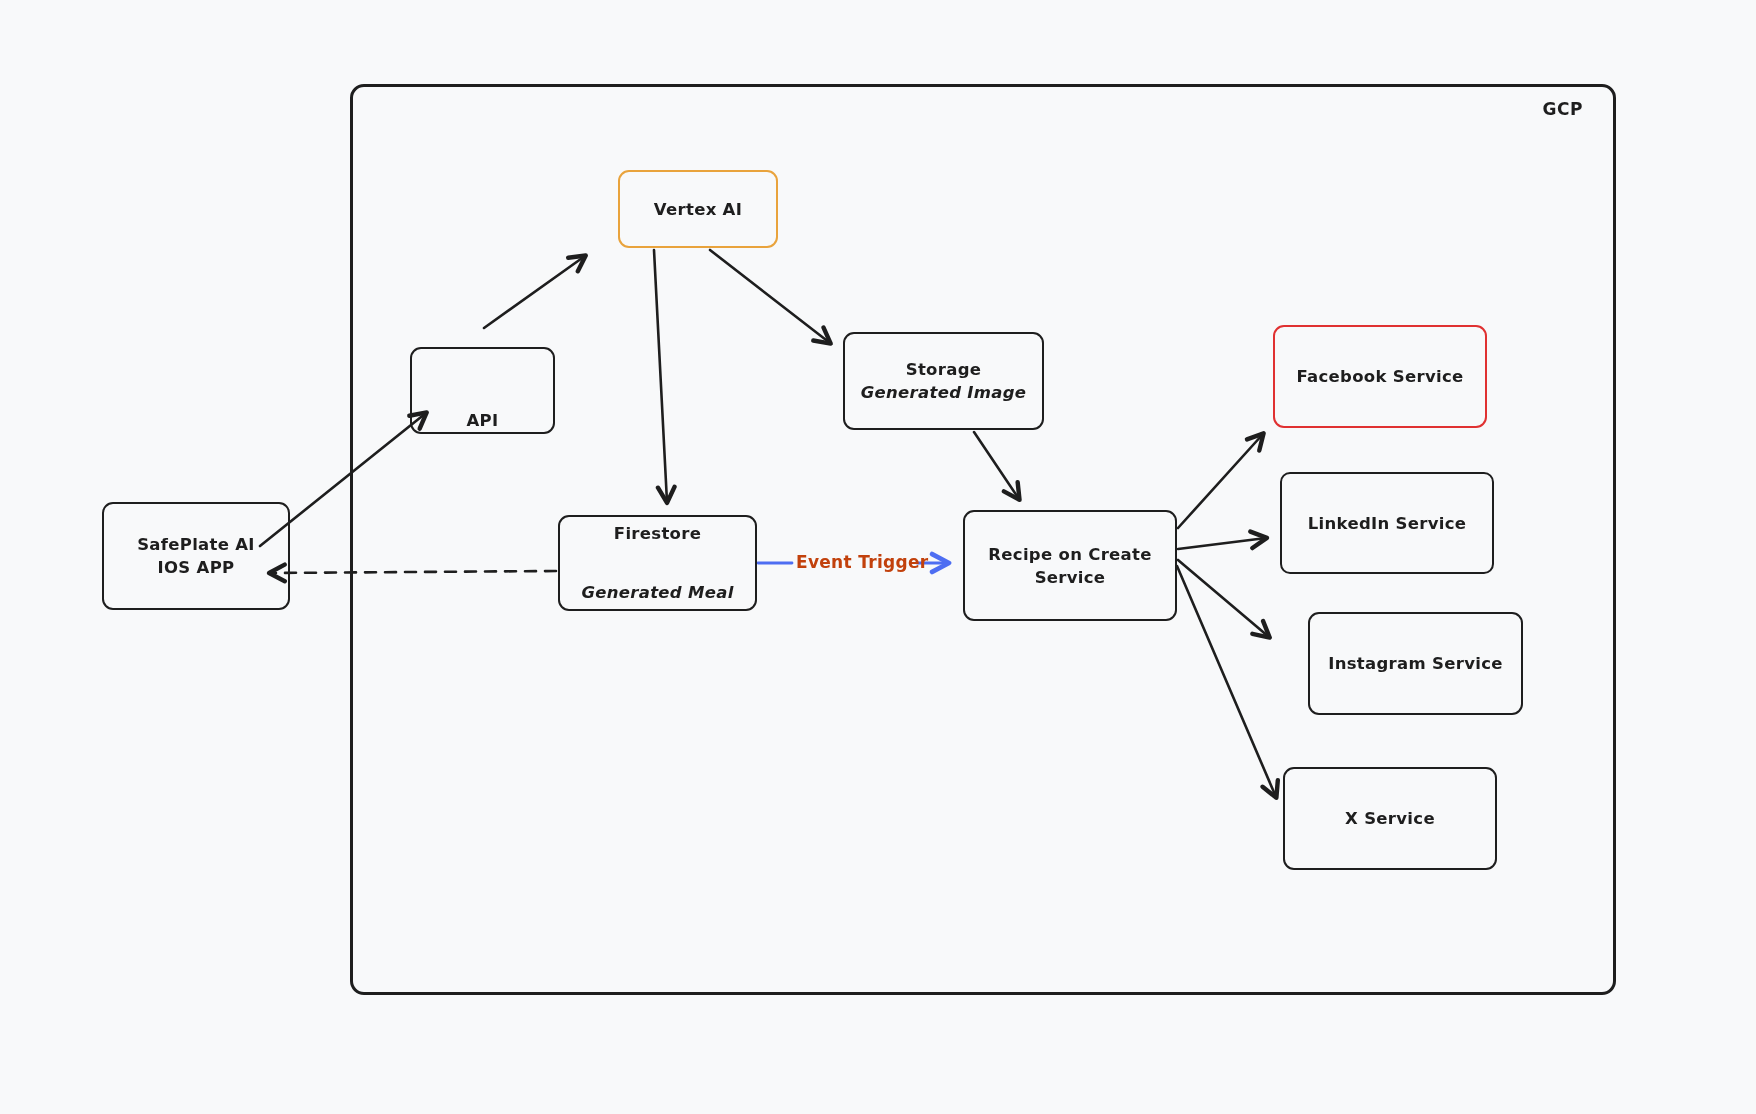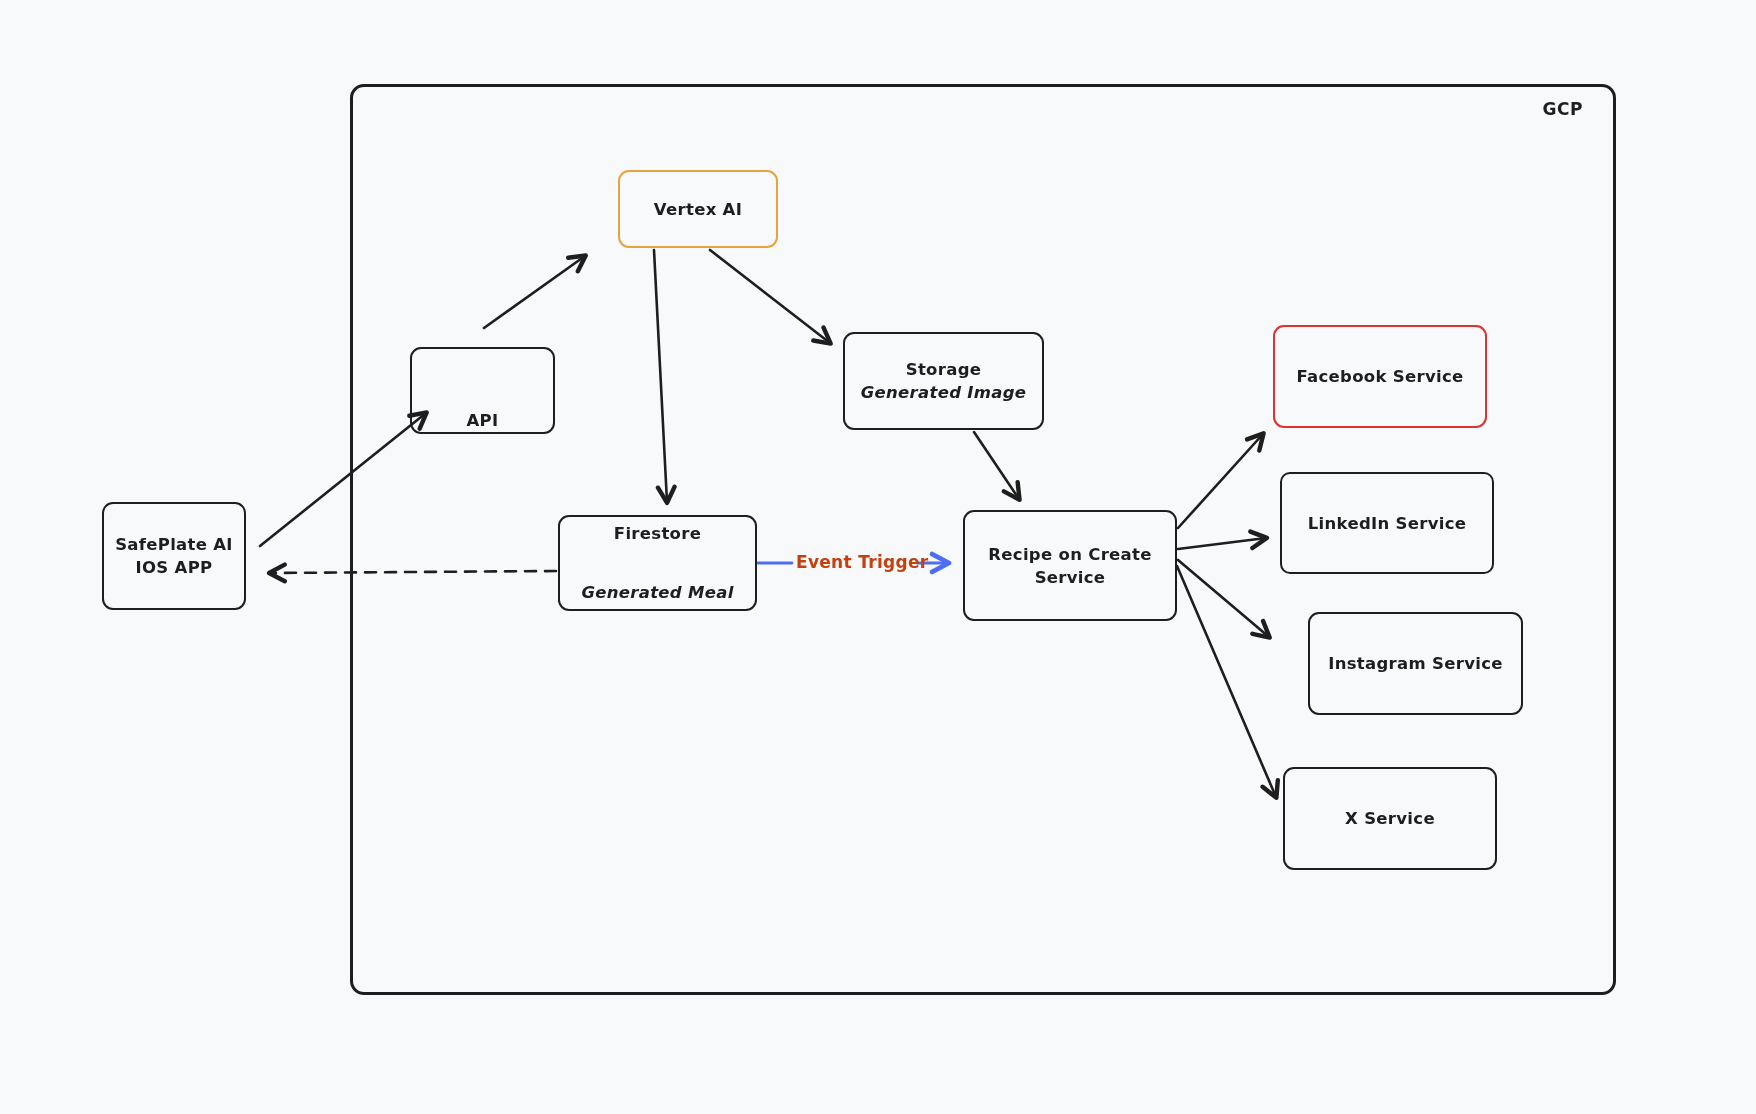--- a/index.html
+++ b/index.html
@@ -56,21 +56,21 @@
     line-height: 23px;
     text-align: center;
     letter-spacing: 0.3px;
   }
   .node--orange { border-color: #e9a33c; }
   .node--red    { border-color: #e03131; }
   .node .subtitle { font-style: italic; }
   .node-vertex-ai { left: 578px; top: 170px; width: 160px; height: 78px; margin-left: 40px; }
   .node-api       { left: 410px; top: 347px; width: 145px; height: 87px; justify-content: flex-end; }
   .node-storage   { left: 843px; top: 332px; width: 201px; height: 98px; }
-  .node-safeplate { left: 102px; top: 502px; width: 144px; height: 108px; }
+  .node-safeplate { left: 102px; top: 502px; width: 188px; height: 108px; }
   .node-firestore { left: 558px; top: 515px; width: 199px; height: 96px; gap: 36px; }
   .node-recipe    { left: 963px; top: 510px; width: 214px; height: 111px; }
   .node-facebook  { left: 1273px; top: 325px; width: 214px; height: 103px; }
   .node-linkedin  { left: 1280px; top: 472px; width: 214px; height: 102px; border-radius: 10px; }
   .node-instagram { left: 1282px; top: 612px; width: 215px; height: 103px; margin-left: 26px; }
   .node-x         { left: 1283px; top: 767px; width: 214px; height: 103px; }
   .edge-label {
     position: absolute;
     left: 796px;
     top: 552px;

